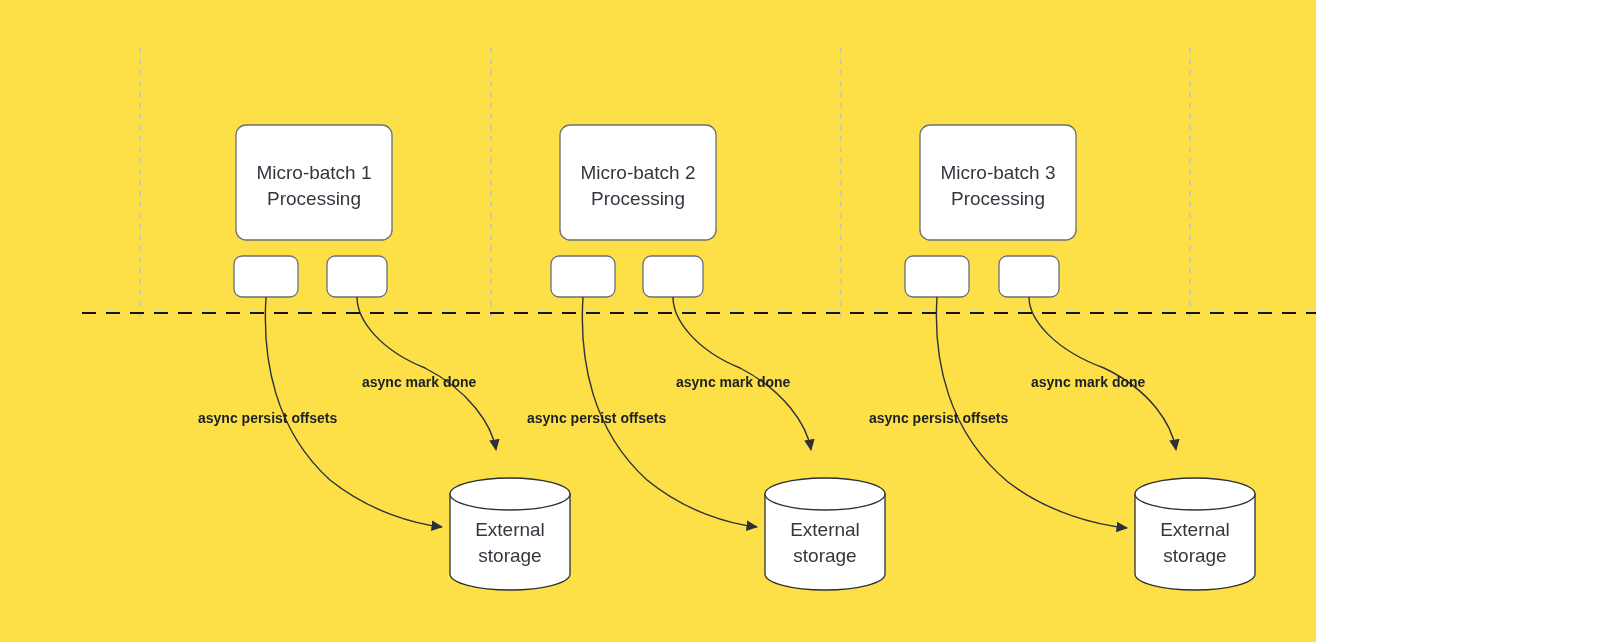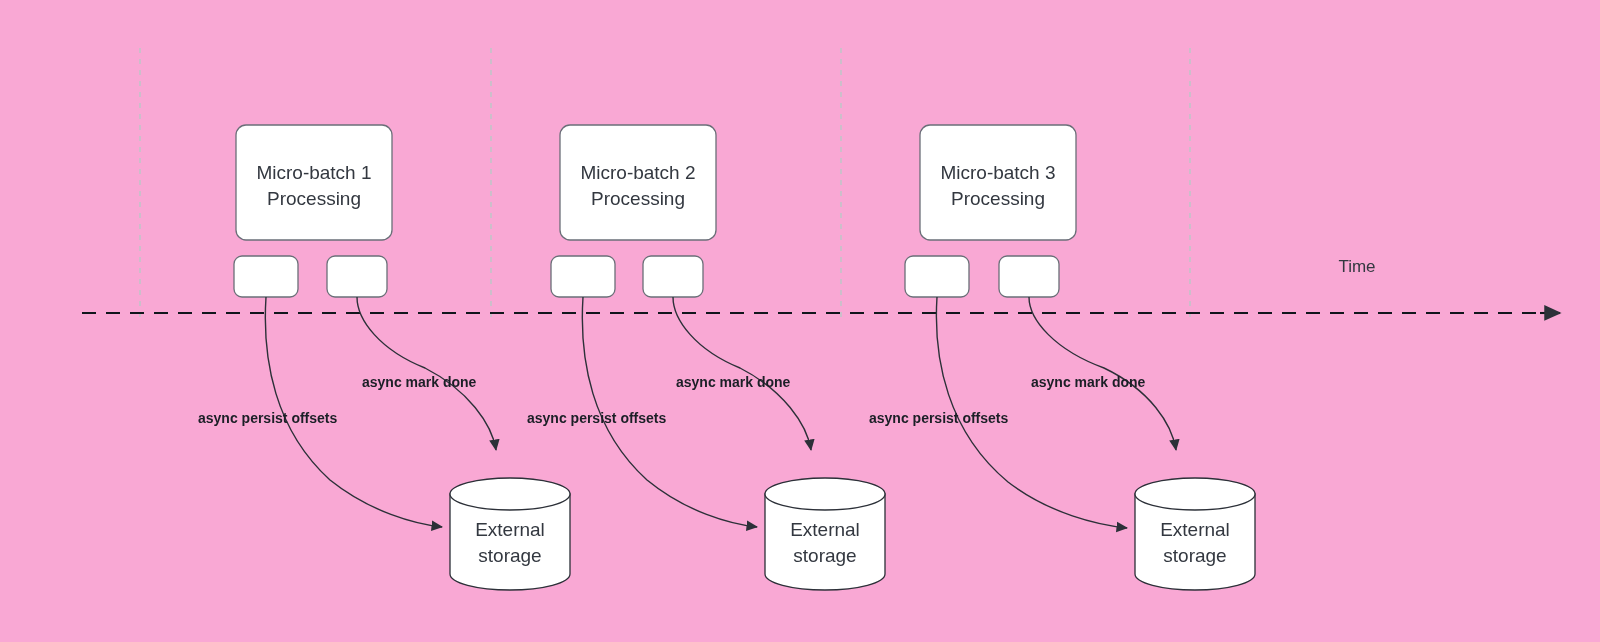--- a/index.html
+++ b/index.html
@@ -5,23 +5,23 @@
   html, body {
     margin: 0;
     padding: 0;
     background: #ffffff;
   }
   body {
     font-family: "Liberation Sans", sans-serif;
   }
   #canvas {
     position: relative;
-    width: 1600px;
+    width: 1316px;
     height: 642px;
-    background: #f9a8d4;
+    background: #fde047;
     overflow: hidden;
   }
   #diagram-svg {
     position: absolute;
     left: 0;
     top: 0;
     width: 1600px;
     height: 642px;
   }
   .node-label {

